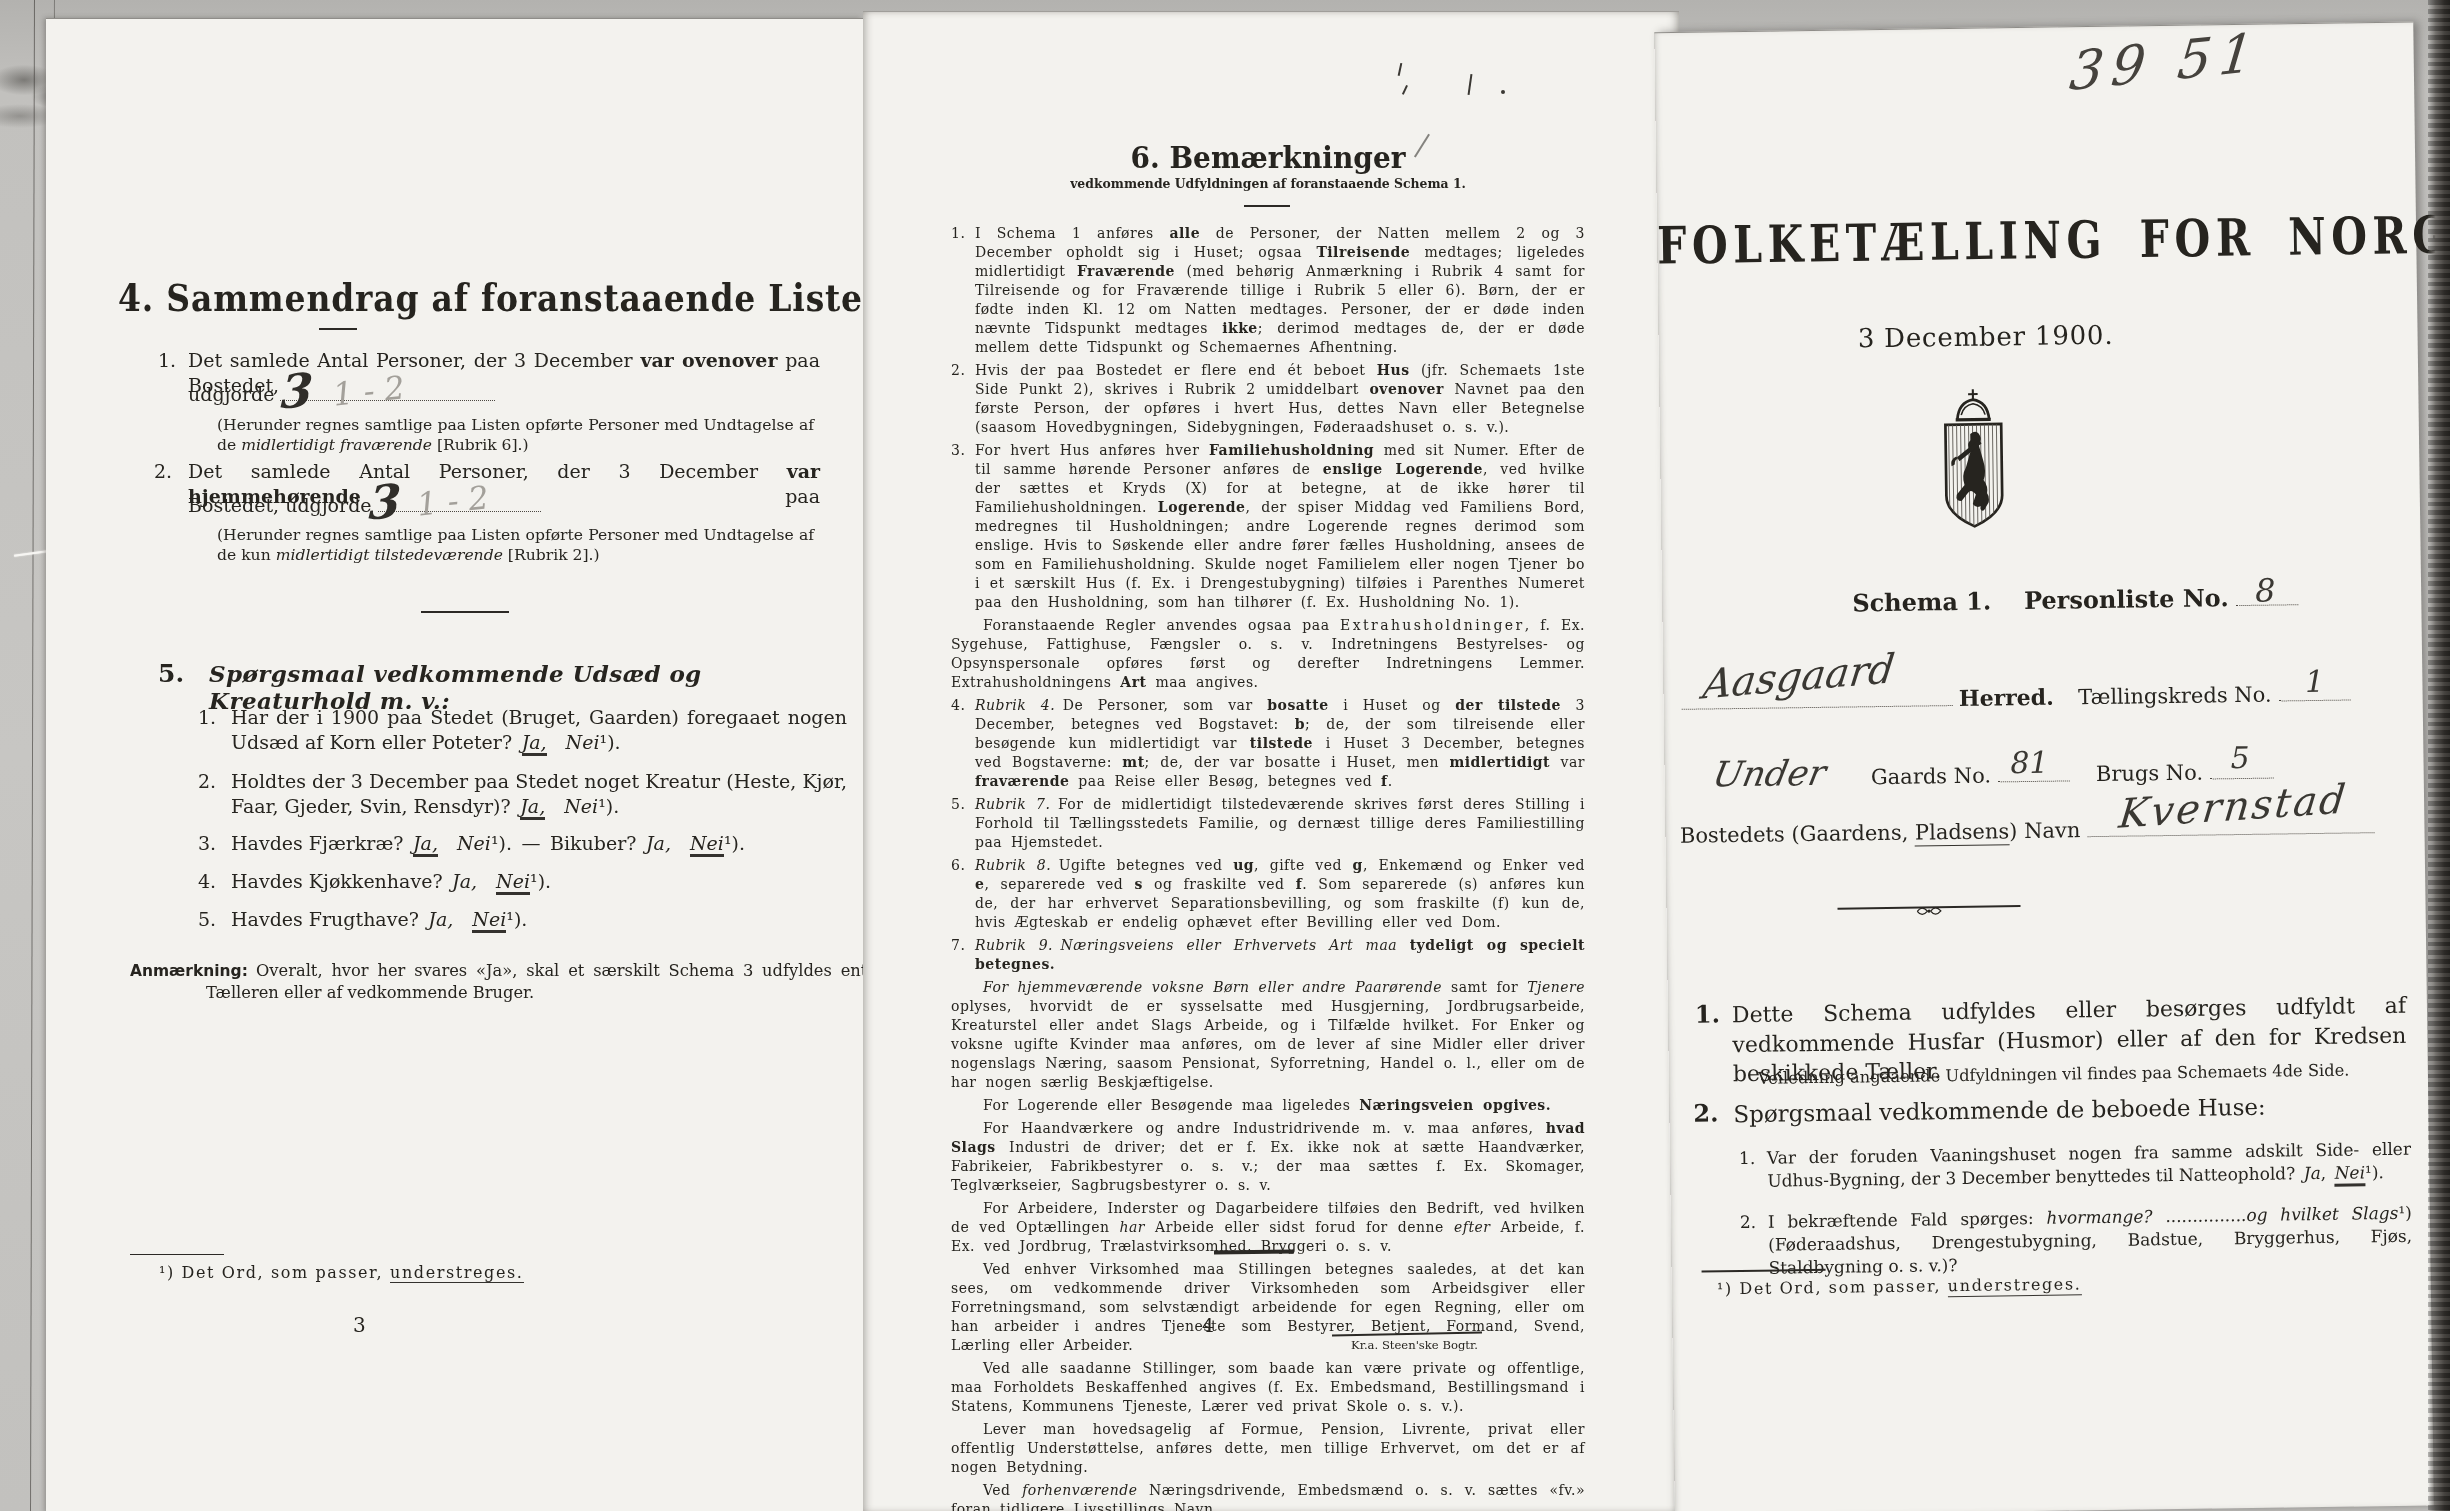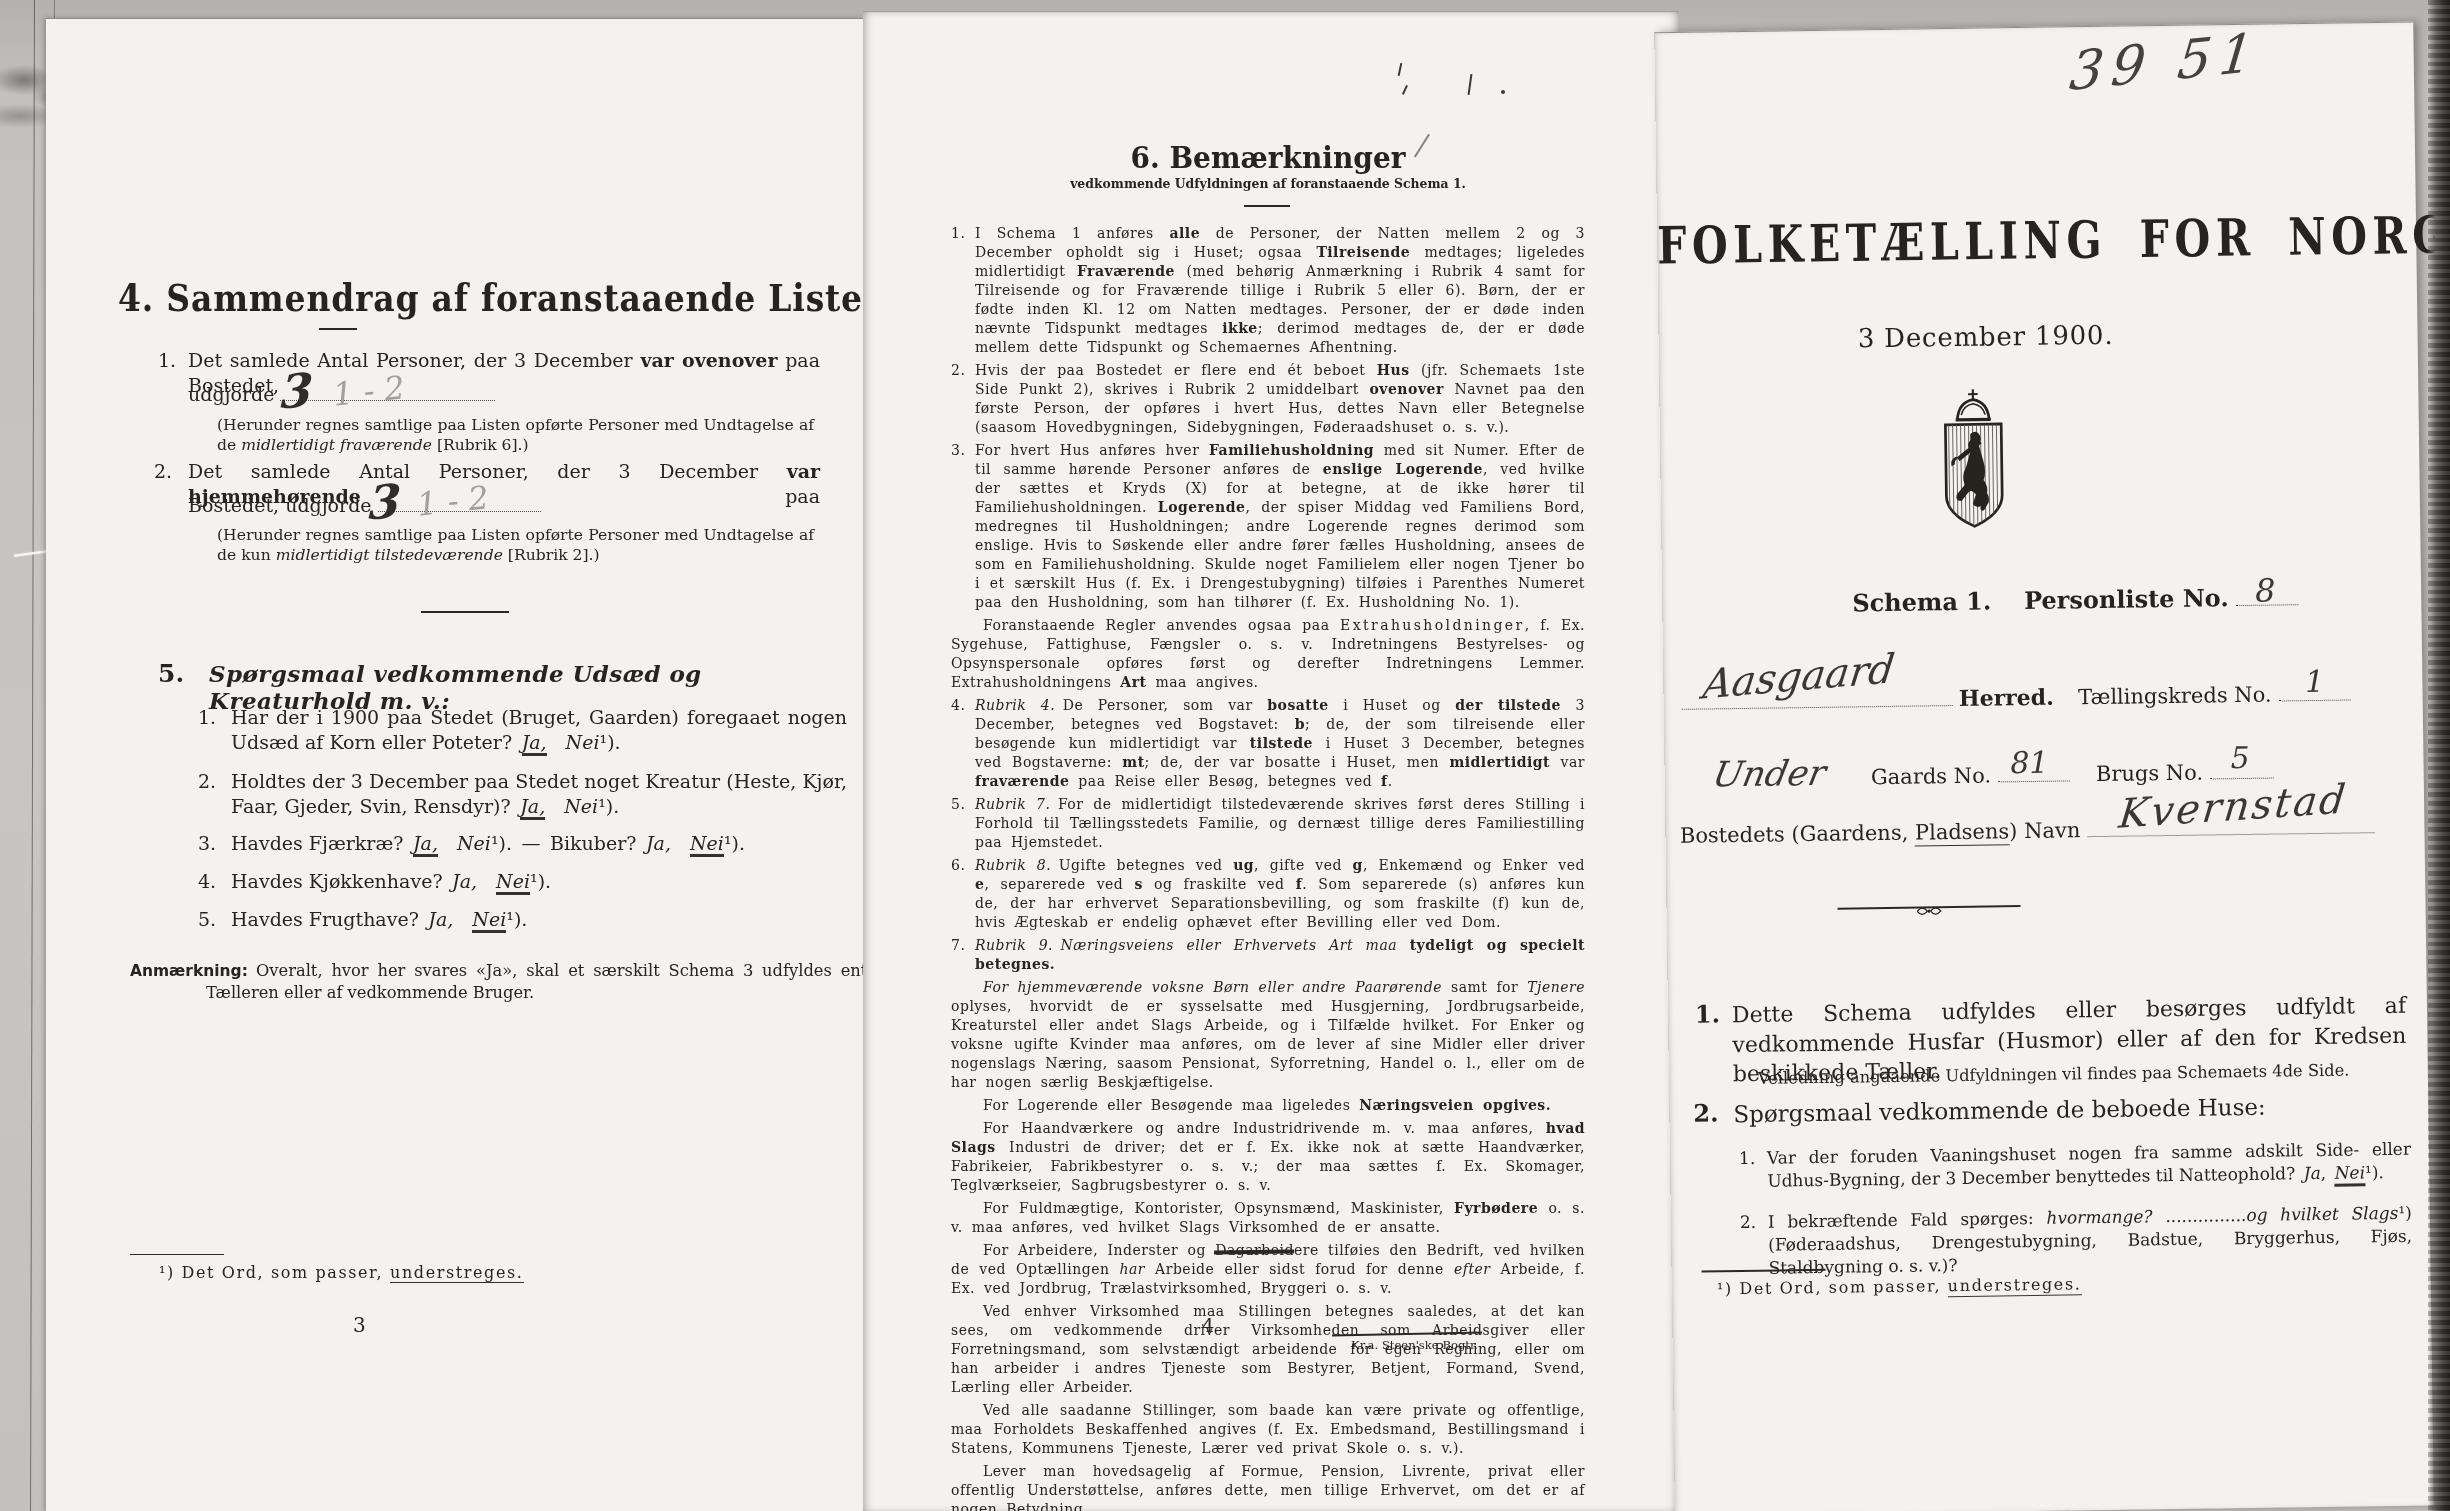--- a/index.html
+++ b/index.html
@@ -149,21 +149,20 @@
       <div class="mitem"><span class="mnum">2.</span><span><span>Hvis der paa Bostedet er flere end ét beboet </span><span style="font-weight: bold;">Hus</span><span> (jfr. Schemaets 1ste Side Punkt 2), skrives i Rubrik 2 umiddelbart </span><span style="font-weight: bold;">ovenover</span><span> Navnet paa den første Person, der opføres i hvert Hus, dettes Navn eller Betegnelse (saasom Hovedbygningen, Sidebygningen, Føderaadshuset o. s. v.).</span></span></div>
       <div class="mitem"><span class="mnum">3.</span><span><span>For hvert Hus anføres hver </span><span style="font-weight: bold;">Familiehusholdning</span><span> med sit Numer.  Efter de til samme hørende Personer anføres de </span><span style="font-weight: bold;">enslige Logerende</span><span>, ved hvilke der sættes et Kryds (X) for at betegne, at de ikke hører til Familiehusholdningen.  </span><span style="font-weight: bold;">Logerende</span><span>, der spiser Middag ved Familiens Bord, medregnes til Husholdningen; andre Logerende regnes derimod som enslige.  Hvis to Søskende eller andre fører fælles Husholdning, ansees de som en Familiehusholdning.  Skulde noget Familielem eller nogen Tjener bo i et særskilt Hus (f. Ex. i Drengestubygning) tilføies i Parenthes Numeret paa den Husholdning, som han tilhører (f. Ex. Husholdning No. 1).</span></span></div>
       <div class="mpara"><span><span>Foranstaaende Regler anvendes ogsaa paa </span><span style="letter-spacing: 2.4px;">Extrahusholdninger</span><span>, f. Ex. Sygehuse, Fattighuse, Fængsler o. s. v.  Indretningens Bestyrelses- og Opsynspersonale opføres først og derefter Indretningens Lemmer.  Extrahusholdningens </span><span style="font-weight: bold;">Art</span><span> maa angives.</span></span></div>
       <div class="mitem"><span class="mnum">4.</span><span><span style="font-style: italic;">Rubrik 4.</span><span> De Personer, som var </span><span style="font-weight: bold;">bosatte</span><span> i Huset og </span><span style="font-weight: bold;">der tilstede</span><span> 3 December, betegnes ved Bogstavet: </span><span style="font-weight: bold;">b</span><span>; de, der som tilreisende eller besøgende kun midlertidigt var </span><span style="font-weight: bold;">tilstede</span><span> i Huset 3 December, betegnes ved Bogstaverne: </span><span style="font-weight: bold;">mt</span><span>; de, der var bosatte i Huset, men </span><span style="font-weight: bold;">midlertidigt</span><span> var </span><span style="font-weight: bold;">fraværende</span><span> paa Reise eller Besøg, betegnes ved </span><span style="font-weight: bold;">f</span><span>.</span></span></div>
       <div class="mitem"><span class="mnum">5.</span><span><span style="font-style: italic;">Rubrik 7.</span><span> For de midlertidigt tilstedeværende skrives først deres Stilling i Forhold til Tællingsstedets Familie, og dernæst tillige deres Familiestilling paa Hjemstedet.</span></span></div>
       <div class="mitem"><span class="mnum">6.</span><span><span style="font-style: italic;">Rubrik 8.</span><span> Ugifte betegnes ved </span><span style="font-weight: bold;">ug</span><span>, gifte ved </span><span style="font-weight: bold;">g</span><span>, Enkemænd og Enker ved </span><span style="font-weight: bold;">e</span><span>, separerede ved </span><span style="font-weight: bold;">s</span><span> og fraskilte ved </span><span style="font-weight: bold;">f</span><span>.  Som separerede (s) anføres kun de, der har erhvervet Separationsbevilling, og som fraskilte (f) kun de, hvis Ægteskab er endelig ophævet efter Bevilling eller ved Dom.</span></span></div>
       <div class="mitem"><span class="mnum">7.</span><span><span style="font-style: italic;">Rubrik 9.</span><span> </span><span style="font-style: italic;">Næringsveiens eller Erhvervets Art maa</span><span> </span><span style="font-weight: bold;">tydeligt og specielt betegnes.</span></span></div>
       <div class="mpara"><span><span style="font-style: italic;">For hjemmeværende voksne Børn eller andre Paarørende</span><span> samt for </span><span style="font-style: italic;">Tjenere</span><span> oplyses, hvorvidt de er sysselsatte med Husgjerning, Jordbrugsarbeide, Kreaturstel eller andet Slags Arbeide, og i Tilfælde hvilket.  For Enker og voksne ugifte Kvinder maa anføres, om de lever af sine Midler eller driver nogenslags Næring, saasom Pensionat, Syforretning, Handel o. l., eller om de har nogen særlig Beskjæftigelse.</span></span></div>
       <div class="mpara"><span><span>For Logerende eller Besøgende maa ligeledes </span><span style="font-weight: bold;">Næringsveien opgives.</span></span></div>
       <div class="mpara"><span><span>For Haandværkere og andre Industridrivende m. v. maa anføres, </span><span style="font-weight: bold;">hvad Slags</span><span> Industri de driver; det er f. Ex. ikke nok at sætte Haandværker, Fabrikeier, Fabrikbestyrer o. s. v.; der maa sættes f. Ex. Skomager, Teglværkseier, Sagbrugsbestyrer o. s. v.</span></span></div>
-      <div class="mpara"><span><span>For Fuldmægtige, Kontorister, Opsynsmænd, Maskinister, </span><span style="font-weight: bold;">Fyrbødere</span><span> o. s. v. maa anføres, ved hvilket Slags Virksomhed de er ansatte.</span></span></div>
       <div class="mpara"><span><span>For Arbeidere, Inderster og Dagarbeidere tilføies den Bedrift, ved hvilken de ved Optællingen </span><span style="font-style: italic;">har</span><span> Arbeide eller sidst forud for denne </span><span style="font-style: italic;">efter</span><span> Arbeide, f. Ex. ved Jordbrug, Trælastvirksomhed, Bryggeri o. s. v.</span></span></div>
       <div class="mpara"><span><span>Ved enhver Virksomhed maa Stillingen betegnes saaledes, at det kan sees, om vedkommende driver Virksomheden som Arbeidsgiver eller Forretningsmand, som selvstændigt arbeidende for egen Regning, eller om han arbeider i andres Tjeneste som Bestyrer, Betjent, Formand, Svend, Lærling eller Arbeider.</span></span></div>
       <div class="mpara"><span><span>Ved alle saadanne Stillinger, som baade kan være private og offentlige, maa Forholdets Beskaffenhed angives (f. Ex. Embedsmand, Bestillingsmand i Statens, Kommunens Tjeneste, Lærer ved privat Skole o. s. v.).</span></span></div>
       <div class="mpara"><span><span>Lever man </span><span style="">hovedsagelig</span><span> af Formue, Pension, Livrente, privat eller offentlig Understøttelse, anføres dette, men tillige Erhvervet, om det er af nogen Betydning.</span></span></div>
       <div class="mpara"><span><span>Ved </span><span style="font-style: italic;">forhenværende</span><span> Næringsdrivende, Embedsmænd o. s. v. sættes «fv.» foran tidligere Livsstillings Navn.</span></span></div>
 
     </div>
 
     <div class="abs rule" style="left:351px;top:1238px;width:80px;height:4px;transform:rotate(-0.8deg);"></div>
     <div class="abs" style="left:339px;top:1302px;font-size:19px;">4</div>

